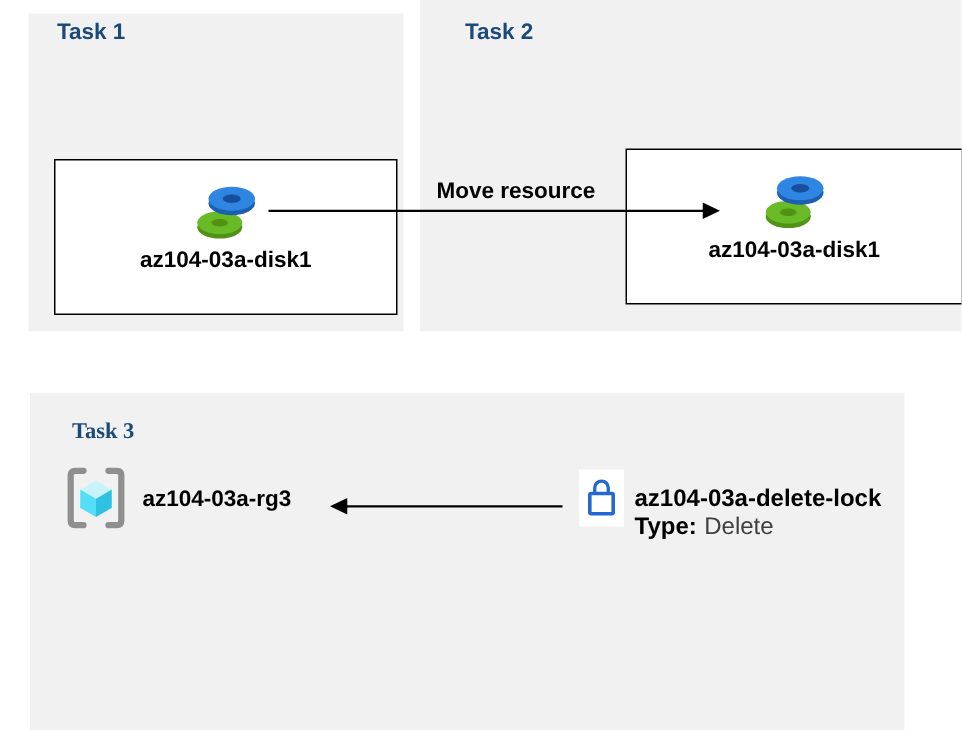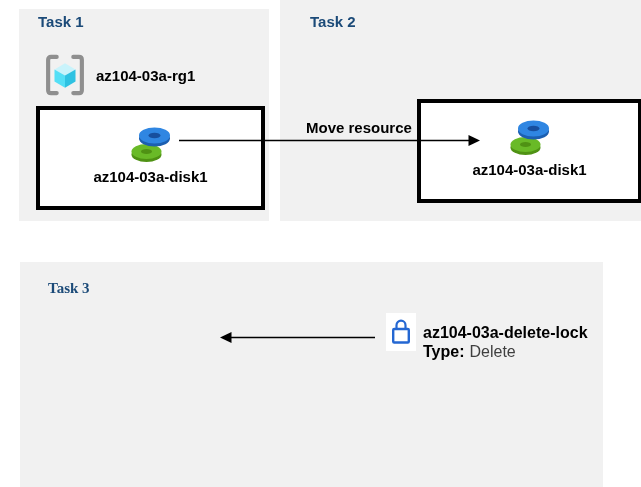--- a/index.html
+++ b/index.html
@@ -18,31 +18,31 @@
   #task1-title{left:28px;top:13px;}
   #task2-title{left:300px;top:13px;}
   #task3-title{left:38px;top:280px;font-family:Liberation Serif, serif;}
   .rg-row{position:absolute;display:flex;align-items:center;height:44px;}
   #rg1-row{left:33px;top:53px;}
   #rg2-row{left:404px;top:51px;}
   #rg3-row{left:32px;top:310px;}
   .rg-icon{width:44px;height:44px;display:block;}
   .rg-label{margin-left:9px;font-size:15px;font-weight:bold;color:#000;white-space:nowrap;}
   .res-box{
-    position:absolute;background:#ffffff;border:4px solid #000000;
+    position:absolute;background:#ffffff;border:1px solid #000000;
     display:flex;flex-direction:column;align-items:center;box-sizing:border-box;
     padding-top:15px;
   }
   #box1{left:26px;top:106px;width:229px;height:104px;}
   #box2{left:407px;top:99px;width:225px;height:104px;}
   #box3{left:26px;top:362px;width:229px;height:103px;}
   .disk-icon{width:40px;height:38px;display:block;}
   .res-label{margin-top:5px;font-size:15px;font-weight:bold;color:#000;white-space:nowrap;}
   #move-label{
-    position:absolute;left:296px;top:119px;font-size:15px;font-weight:bold;color:#000;
+    position:absolute;left:281px;top:119px;font-size:15px;font-weight:bold;color:#000;
     white-space:nowrap;
   }
   #lock-tile{
     position:absolute;left:376px;top:313px;width:30px;height:38px;background:#ffffff;
     display:flex;align-items:center;justify-content:center;
   }
   .lock-icon{width:22px;height:30px;display:block;}
   #lock-text{position:absolute;left:413px;top:323px;font-size:16px;line-height:19px;}
   #lock-name{font-weight:bold;color:#000;white-space:nowrap;}
   #lock-type-row{white-space:nowrap;}
@@ -56,32 +56,32 @@
 <div id="canvas">
 
   <div class="panel" id="task1-panel"></div>
   <div class="panel" id="task2-panel"></div>
   <div class="panel" id="task3-panel"></div>
 
   <div class="task-title" id="task1-title">Task 1</div>
   <div class="task-title" id="task2-title">Task 2</div>
   <div class="task-title" id="task3-title">Task 3</div>
 
-  <div class="rg-row" id="rg1-row">
+
+
+  <div class="rg-row" id="rg3-row">
     <svg class="rg-icon" viewBox="0 0 18 18">
       <path d="M5.6 1.6 H3.3 Q2.1 1.6 2.1 2.8 V15.2 Q2.1 16.4 3.3 16.4 H5.6" fill="none" stroke="#8f8f8f" stroke-width="1.7" stroke-linecap="round"></path>
       <path d="M12.4 1.6 H14.7 Q15.9 1.6 15.9 2.8 V15.2 Q15.9 16.4 14.7 16.4 H12.4" fill="none" stroke="#8f8f8f" stroke-width="1.7" stroke-linecap="round"></path>
       <polygon points="9,4.2 13.3,6.7 9,9.2 4.7,6.7" fill="#c9f3fb"></polygon>
       <polygon points="4.7,6.7 9,9.2 9,14.2 4.7,11.7" fill="#54dff6"></polygon>
       <polygon points="13.3,6.7 9,9.2 9,14.2 13.3,11.7" fill="#2ec2e2"></polygon>
     </svg>
-    <span class="rg-label">az104-03a-rg1</span>
+    <span class="rg-label">az104-03a-rg3</span>
   </div>
-
-
 
   <div class="res-box" id="box1">
     <svg class="disk-icon" viewBox="0 0 40 38">
       <ellipse cx="15.5" cy="29.5" rx="15" ry="7.5" fill="#4f9214"></ellipse>
       <ellipse cx="15.5" cy="26.5" rx="15" ry="7.5" fill="#69ba27"></ellipse>
       <ellipse cx="15.5" cy="26.5" rx="5.5" ry="2.5" fill="#4f9214"></ellipse>
       <ellipse cx="23.5" cy="13.5" rx="15.5" ry="8" fill="#1c5fb0"></ellipse>
       <ellipse cx="23.5" cy="10.5" rx="15.5" ry="8" fill="#2f86e2"></ellipse>
       <ellipse cx="23.5" cy="10.5" rx="6" ry="2.8" fill="#174f9e"></ellipse>
     </svg>

